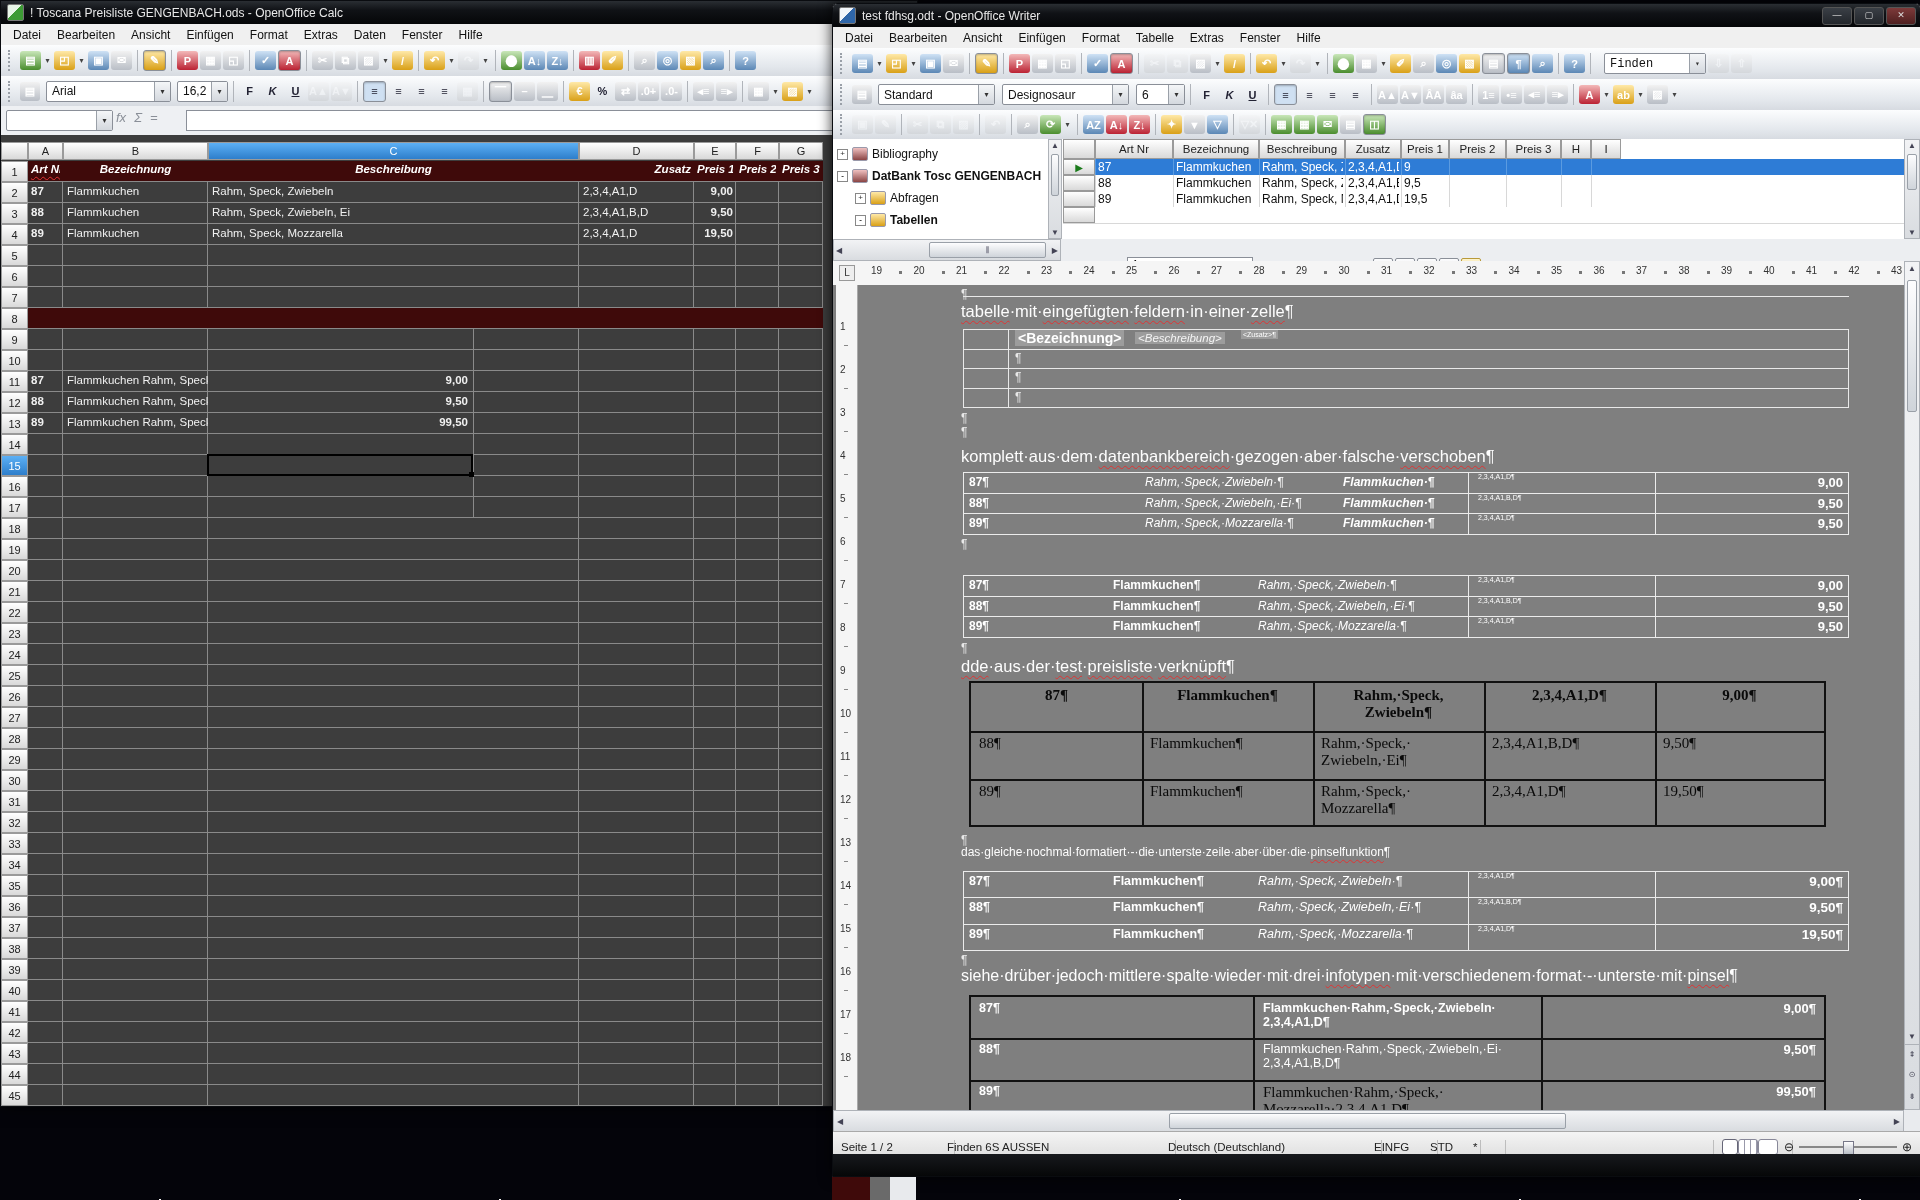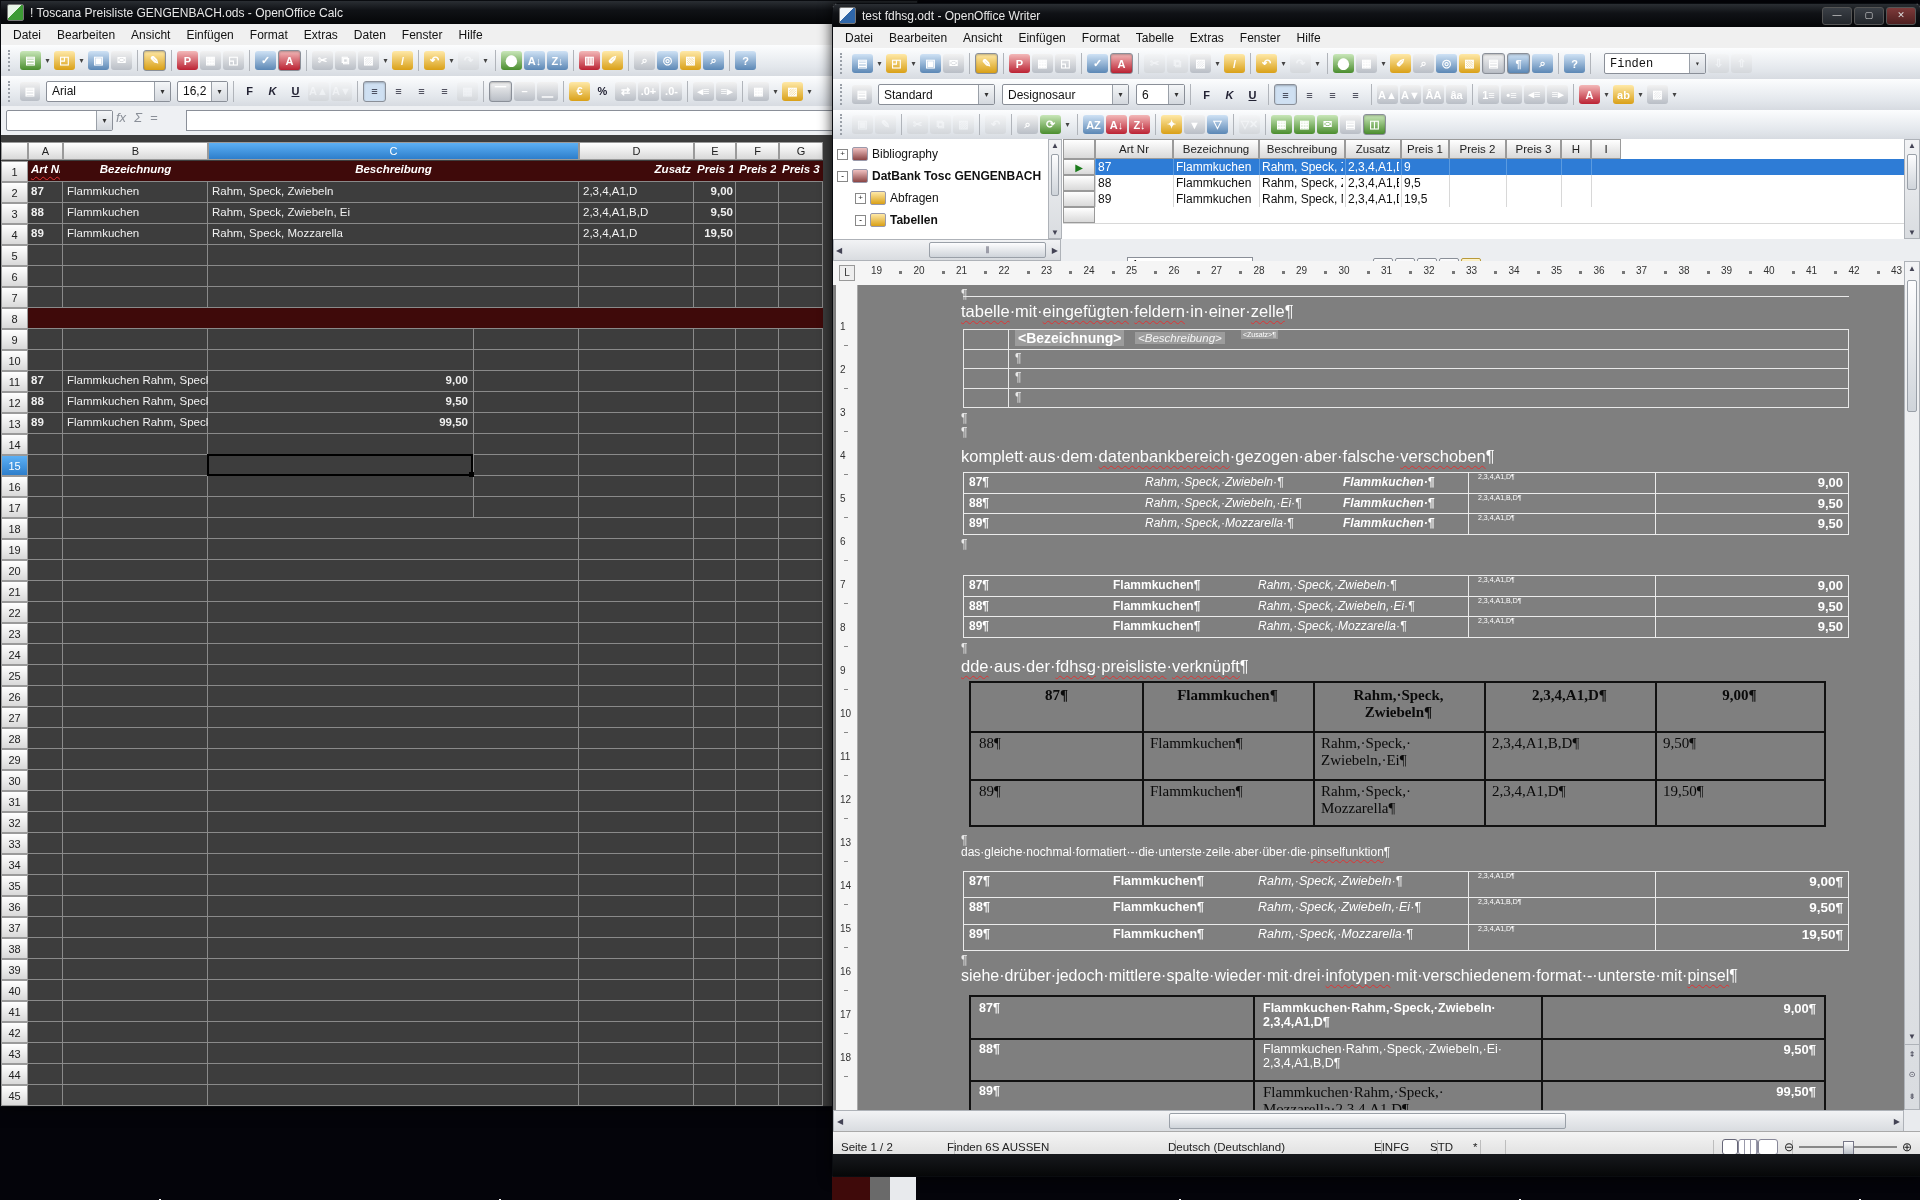--- a/index.html
+++ b/index.html
@@ -668,21 +668,21 @@
           <div style="position: absolute; left: 295px; top: 23.5px; color: rgb(255, 255, 255); font-size: 12px; font-style: italic;">Rahm,·Speck,·Zwiebeln,·Ei·¶</div>
           <div style="position: absolute; left: 515px; top: 21.5px; color: rgb(255, 255, 255); font-size: 7px;">2,3,4,A1,B,D¶</div>
           <div style="position: absolute; right: 6px; top: 23.5px; color: rgb(255, 255, 255); font-weight: bold; font-size: 13px;">9,50</div>
           <div style="position: absolute; left: 6px; top: 44px; color: rgb(255, 255, 255); font-weight: bold; font-size: 12px;">89¶</div>
           <div style="position: absolute; left: 150px; top: 44px; color: rgb(255, 255, 255); font-size: 12px; font-weight: bold;">Flammkuchen¶</div>
           <div style="position: absolute; left: 295px; top: 44px; color: rgb(255, 255, 255); font-size: 12px; font-style: italic;">Rahm,·Speck,·Mozzarella·¶</div>
           <div style="position: absolute; left: 515px; top: 42px; color: rgb(255, 255, 255); font-size: 7px;">2,3,4,A1,D¶</div>
           <div style="position: absolute; right: 6px; top: 44px; color: rgb(255, 255, 255); font-weight: bold; font-size: 13px;">9,50</div>
         </div>
         <div class="pmark" style="left: 128px; top: 356px;">¶</div>
-        <div class="doctxt" style="left: 128px; top: 372px; font-size: 16.5px;"><span class="sq">dde</span>·aus·der·<span class="sq">fdhsg</span>·<span class="sq">preisliste</span>·<span class="sq">verknüpft</span>¶</div>
+        <div class="doctxt" style="left: 128px; top: 372px; font-size: 16.5px;"><span class="sq">dde</span>·aus·der·<span class="sq">test</span>·<span class="sq">preisliste</span>·<span class="sq">verknüpft</span>¶</div>
         <div style="position: absolute; left: 136px; top: 396px; width: 857px; height: 146px; border: 2px solid rgb(17, 17, 17); box-sizing: border-box;">
           <div style="position: absolute; left: 0px; top: 48px; width: 100%; height: 1.5px; background: rgb(17, 17, 17);"></div>
           <div style="position: absolute; left: 0px; top: 96px; width: 100%; height: 1.5px; background: rgb(17, 17, 17);"></div>
           <div style="position: absolute; left: 171px; top: 0px; width: 1.5px; height: 100%; background: rgb(17, 17, 17);"></div>
           <div style="position: absolute; left: 342px; top: 0px; width: 1.5px; height: 100%; background: rgb(17, 17, 17);"></div>
           <div style="position: absolute; left: 513px; top: 0px; width: 1.5px; height: 100%; background: rgb(17, 17, 17);"></div>
           <div style="position: absolute; left: 684px; top: 0px; width: 1.5px; height: 100%; background: rgb(17, 17, 17);"></div>
           <div style="position: absolute; left: 0px; top: 4px; width: 171px; font-family: &quot;Liberation Serif&quot;, serif; font-size: 15px; color: rgb(10, 10, 10); white-space: pre-line; font-weight: bold; text-align: center;">87¶</div>
           <div style="position: absolute; left: 171px; top: 4px; width: 171px; font-family: &quot;Liberation Serif&quot;, serif; font-size: 15px; color: rgb(10, 10, 10); white-space: pre-line; font-weight: bold; text-align: center;">Flammkuchen¶</div>
           <div style="position: absolute; left: 342px; top: 4px; width: 171px; font-family: &quot;Liberation Serif&quot;, serif; font-size: 15px; color: rgb(10, 10, 10); white-space: pre-line; font-weight: bold; text-align: center;">Rahm,·Speck,

